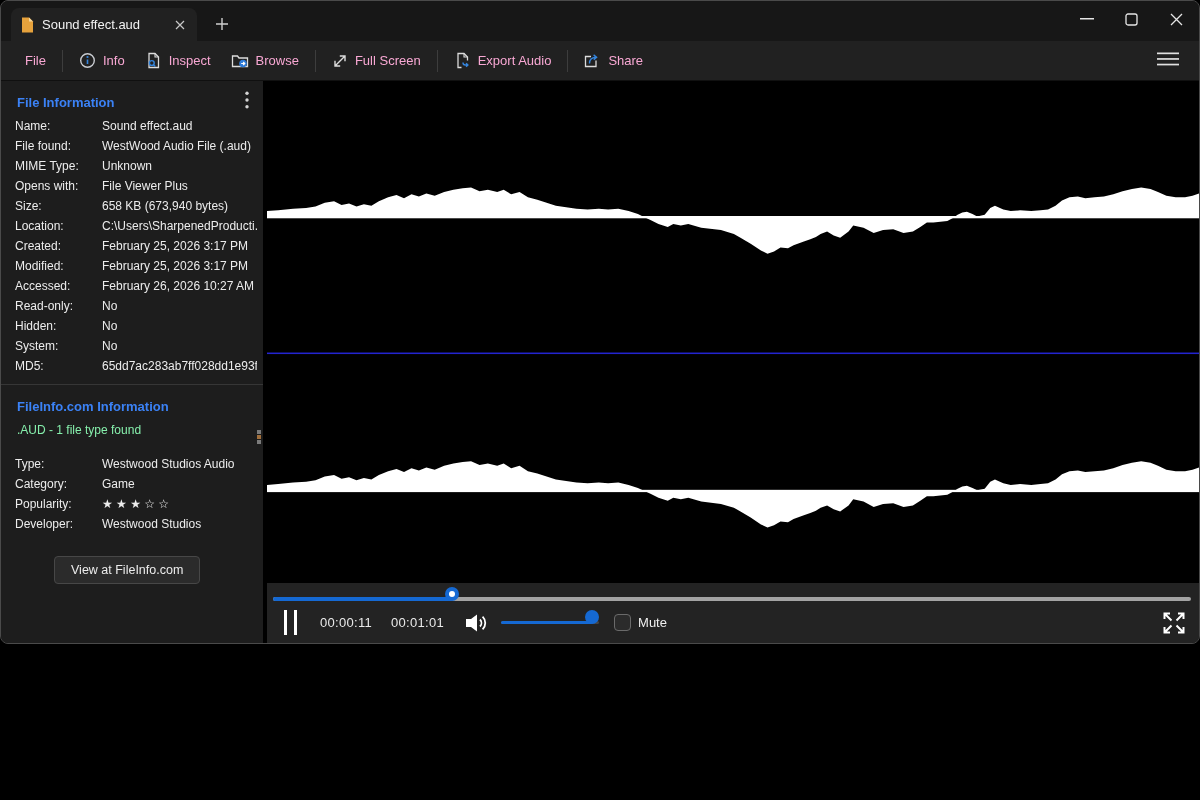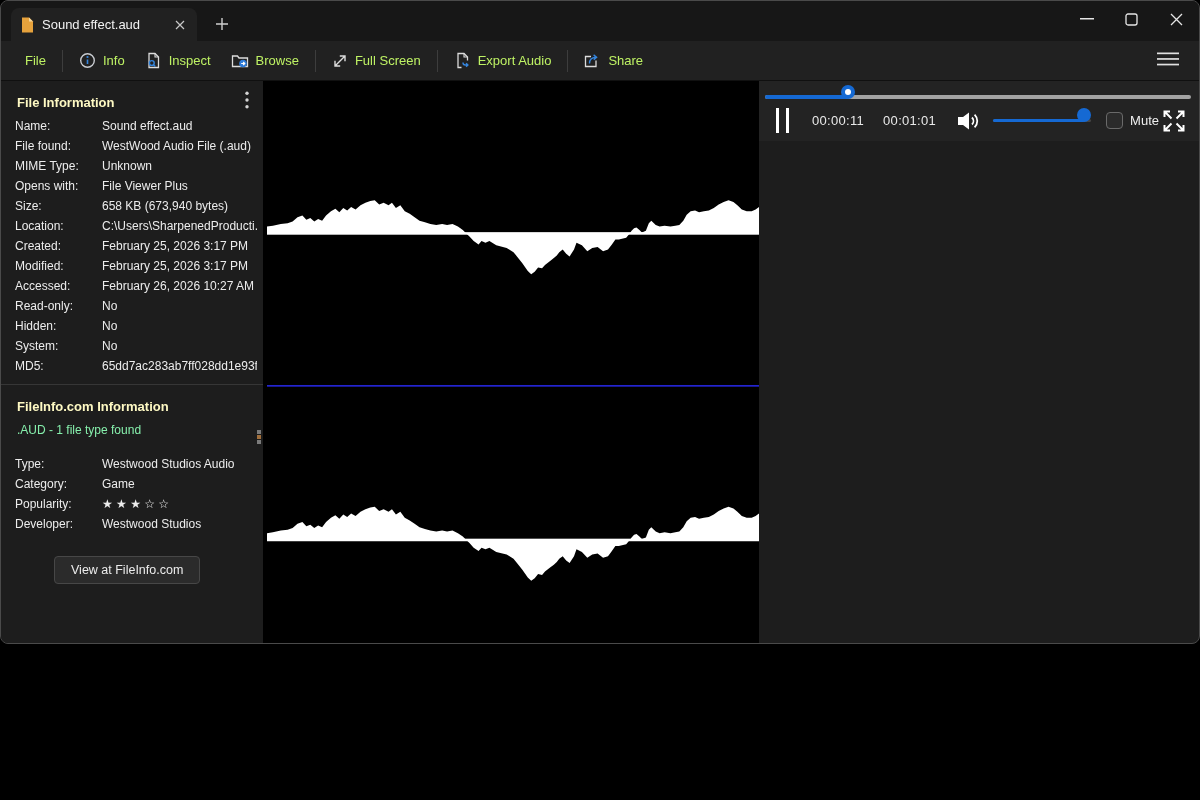--- a/index.html
+++ b/index.html
@@ -11,45 +11,45 @@
   .tab { width:186px; height:33px; margin-left:10px; background:#212121; border-radius:8px 8px 0 0; display:flex; align-items:center; padding:0 8px 0 10px; }
   .tab-title { flex:1; font-size:13px; color:#f2f2f2; margin-left:8px; white-space:nowrap; overflow:hidden; }
   .tab-close { width:18px; height:18px; display:flex; align-items:center; justify-content:center; border-radius:3px; }
   .newtab { width:30px; height:30px; margin:0 0 2px 10px; display:flex; align-items:center; justify-content:center; border-radius:4px; }
   .tb-spacer { flex:1; }
   .win-controls { display:flex; align-self:flex-start; }
   .win-btn { width:45px; height:36px; display:flex; align-items:center; justify-content:center; }
 
   
   .toolbar { height:40px; background:#212121; border-bottom:1px solid #101010; display:flex; align-items:center; padding:0 12px 0 14px; flex:none; }
-  .tool-item { display:flex; align-items:center; gap:7px; padding:6px 10px; border-radius:4px; color:#bef264; font-size:13px; }
+  .tool-item { display:flex; align-items:center; gap:7px; padding:6px 10px; border-radius:4px; color:#f9a8d4; font-size:13px; }
   .tool-sep { width:1px; height:22px; background:#3d3d3d; margin:0 6px; }
   .hamburger { margin-left:auto; padding:6px 8px; border-radius:4px; }
 
   
   .content { flex:1; display:flex; min-height:0; }
   .sidebar { width:262px; background:#1d1d1d; position:relative; padding:10px 0 0 14px; color:#ececec; flex:none; }
-  .section-title { font-size:13px; font-weight:bold; color:#fef9c3; padding:4px 0 6px 2px; }
+  .section-title { font-size:13px; font-weight:bold; color:#3b82f6; padding:4px 0 6px 2px; }
   .rows { }
   .row { display:flex; line-height:20px; font-size:12px; }
   .row .lbl { width:82px; flex:none; color:#ececec; }
   .row .val { margin-left:5px; white-space:nowrap; overflow:hidden; max-width:155px; color:#ececec; }
   .side-divider { height:1px; background:#363636; margin:8px 14px 10px -14px; margin-right:0; width:262px; margin-left:-14px; }
   .subtitle { font-size:12px; line-height:20px; color:#86efac; padding-left:2px; }
   .rows2 { margin-top:14px; }
   .fileinfo-btn { margin:22px 0 0 39px; background:#2b2b2b; border:1px solid #474747; border-radius:4px; color:#ececec; font-size:12.5px; font-family:"Liberation Sans", sans-serif; padding:6px 16px; }
   .kebab { position:absolute; top:6px; right:8px; padding:4px 6px; }
   .gripper { position:absolute; right:1px; top:349px; width:5px; display:flex; flex-direction:column; gap:1px; }
   .gripper span { width:4px; height:4px; }
   .g1,.g3 { background:#7b7b7b; }
   .g2 { background:#a2703d; }
 
   .vdivider { width:4px; background:#000; flex:none; }
 
-  .main { flex:1; display:flex; flex-direction:row; min-width:0; }
+  .main { flex:1; display:flex; flex-direction:column; min-width:0; }
   .wave-area { flex:1; background:#000; position:relative; min-height:0; }
   .wave-area svg { display:block; width:100%; height:100%; }
 
   
   .bottom-bar { height:60px; background:#232323; flex:none; display:flex; flex-direction:column; }
   .seek-row { margin:9px 8px 0 6px; position:relative; height:14px; }
   .seek-track { position:absolute; left:0; right:0; top:5px; height:4px; background:#a3a3a3; border-radius:2px; }
   .seek-fill { position:absolute; left:0; top:0; height:4px; background:#1569d3; border-radius:2px; }
   .seek-thumb { position:absolute; top:-5px; width:14px; height:14px; border-radius:50%; background:#1569d3; display:flex; align-items:center; justify-content:center; }
   .seek-thumb::after { content:""; width:6px; height:6px; border-radius:50%; background:#fff; }

